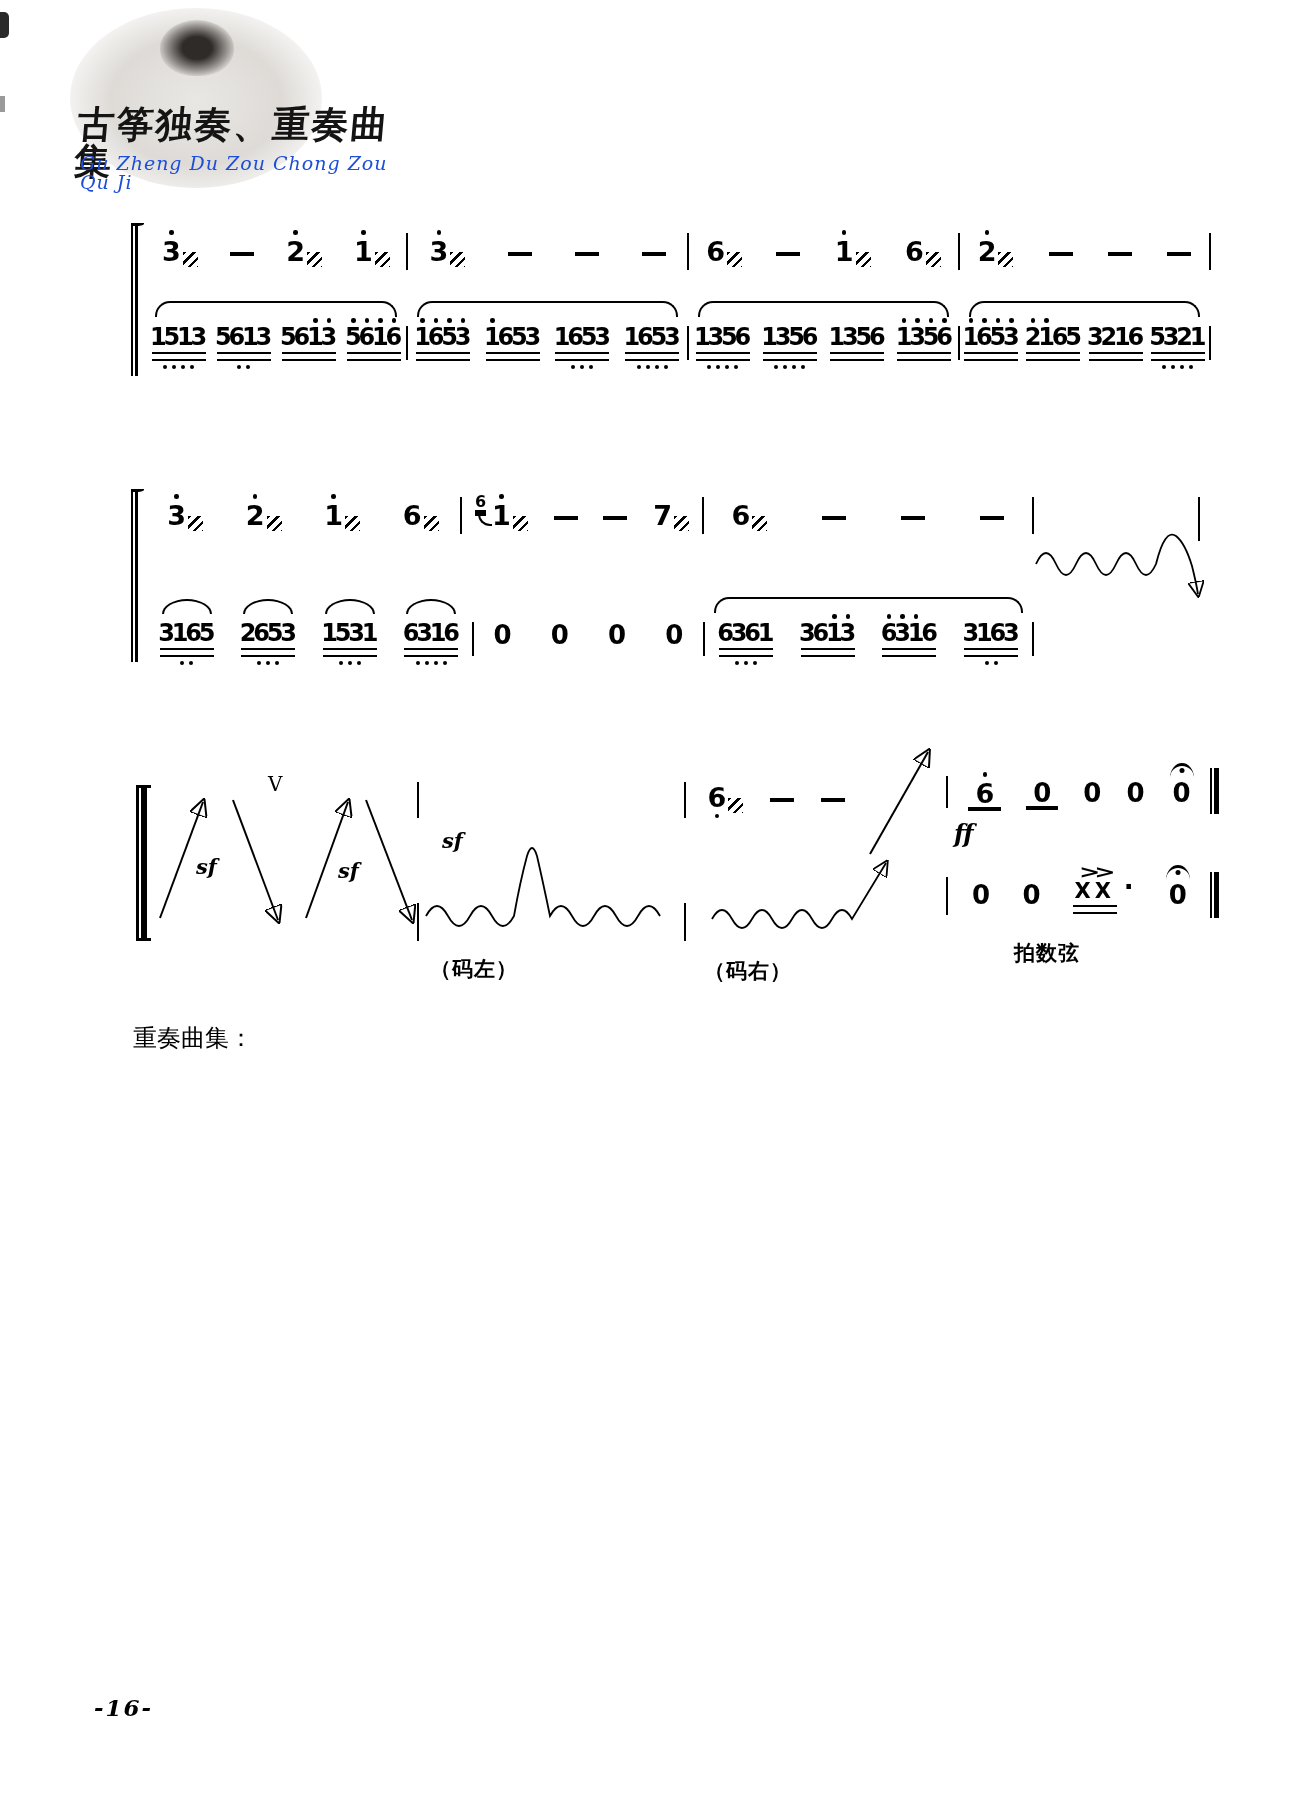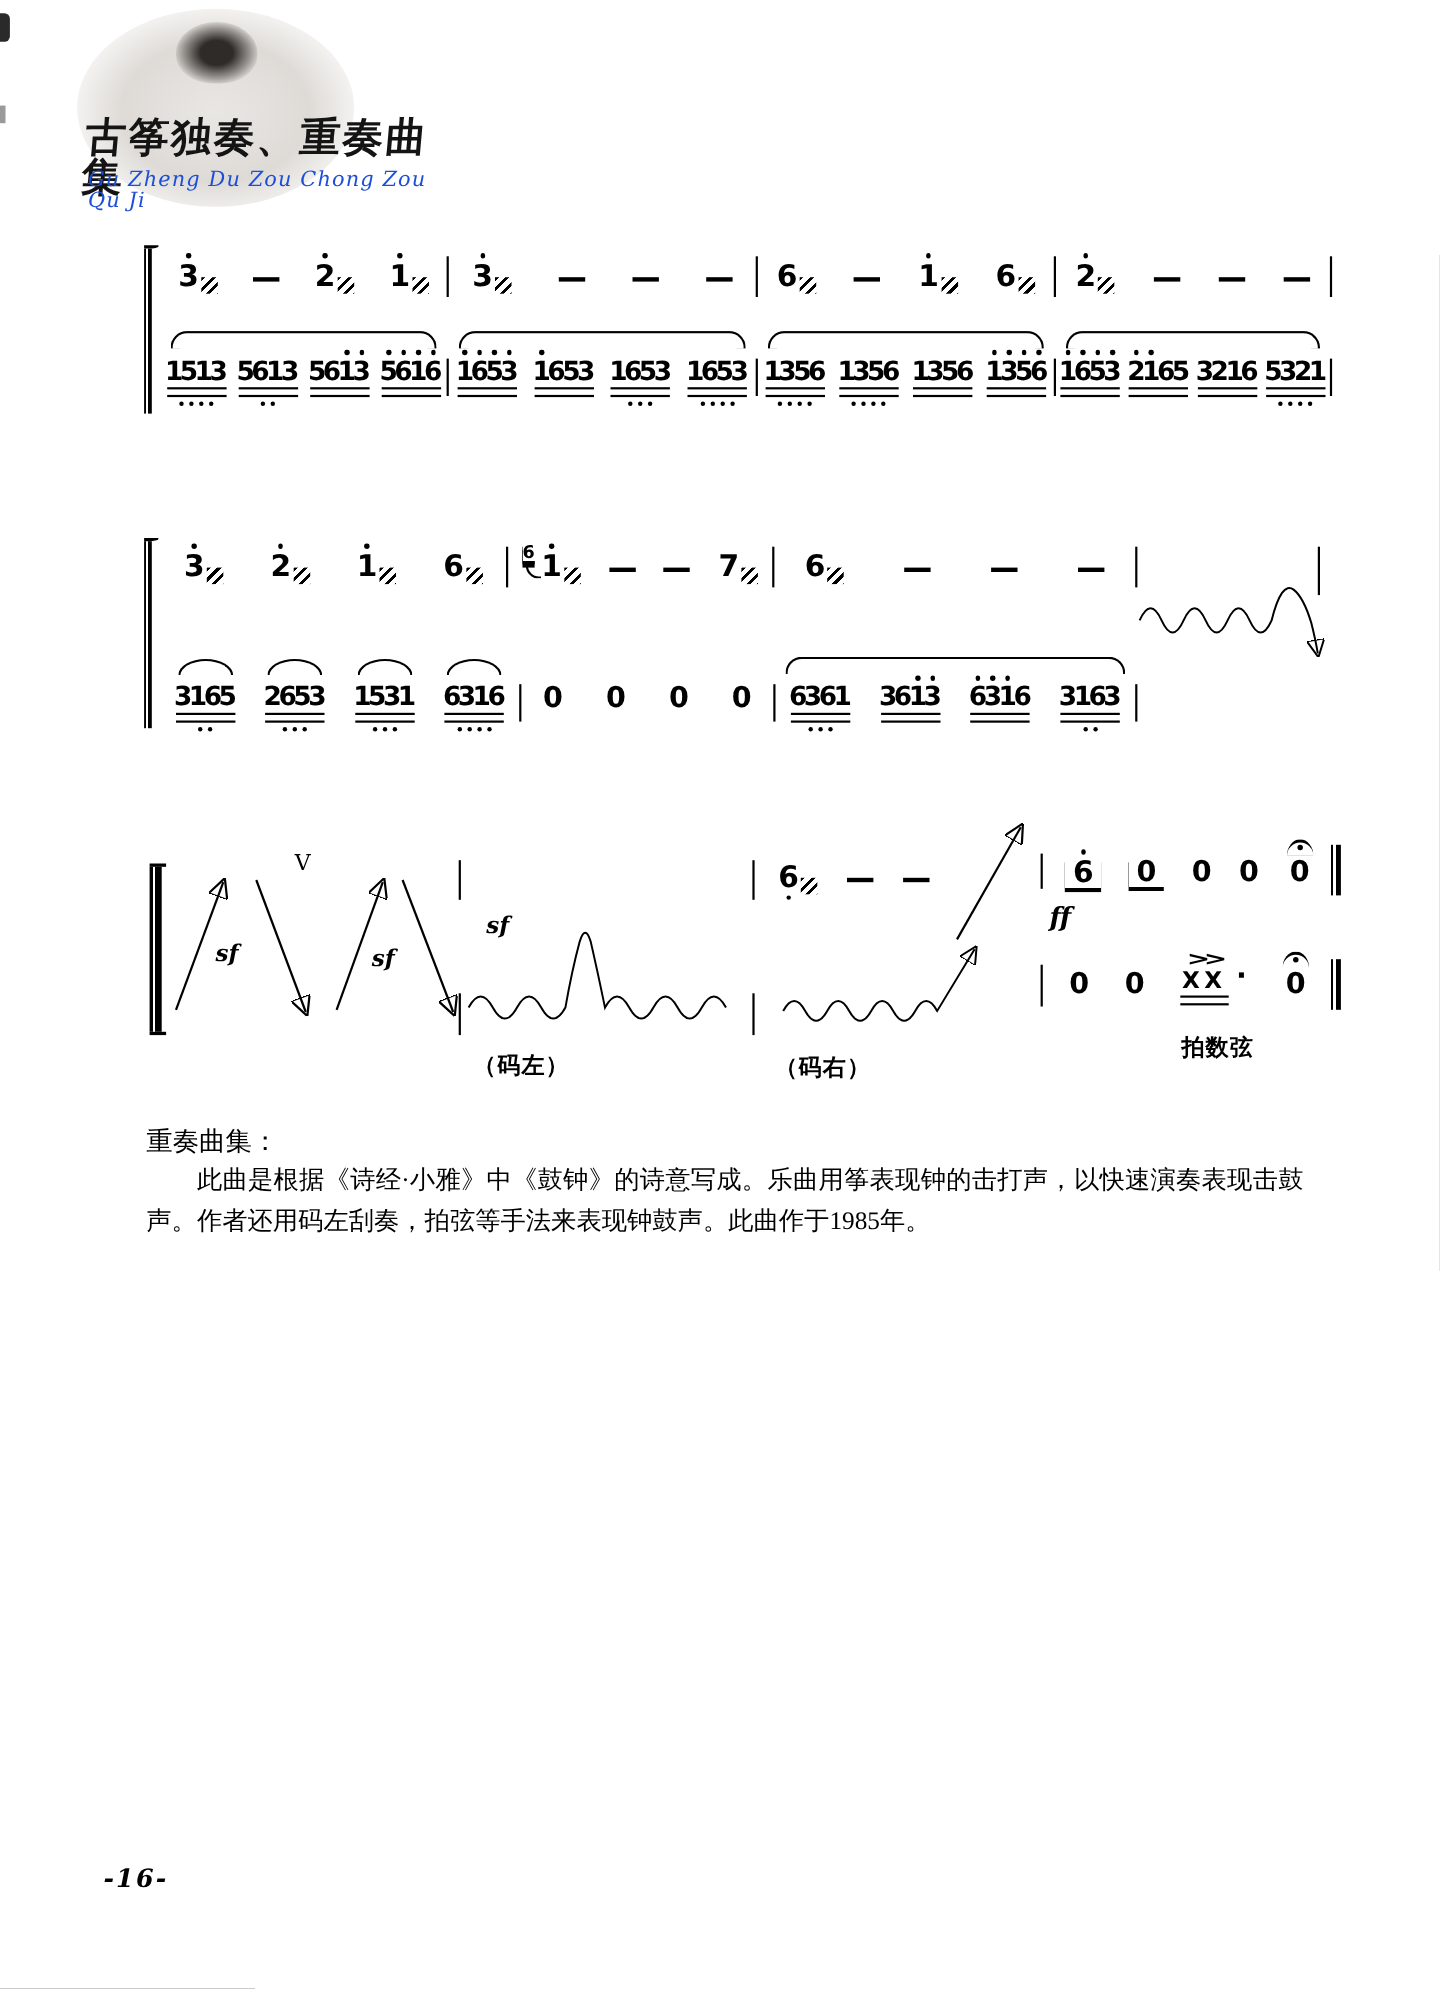--- a/index.html
+++ b/index.html
@@ -963,22 +963,21 @@
           <b class="xxl">XX</b>
           <span class="beam"></span>
         </span>
         <b class="xdot">·</b>
       </span>
       <span class="ferm">
         <i class="farc"></i>
         <b class="fdig">0</b>
       </span>
     </div>
-  <span class="slabel" style="left:1074px;top:942px;">拍数弦</span>
+  <span class="slabel" style="left:1014px;top:942px;">拍数弦</span>
 
   <div class="dbar" style="left:1210px;top:768px;height:46px;"></div>
   <div class="dbar" style="left:1210px;top:872px;height:46px;"></div>
 
   <div class="intro-h">重奏曲集：</div>
-  <div class="intro-b">此曲是根据《诗经·小雅》中《鼓钟》的诗意写成。乐曲用筝表现钟的击打声，以快速演奏表现击鼓声。作者还用码左刮奏，拍弦等手法来表现钟鼓声。此曲作于1985年。</div>
 
   <div class="pagenum">-16-</div>
 </div>
 
 </body></html>

